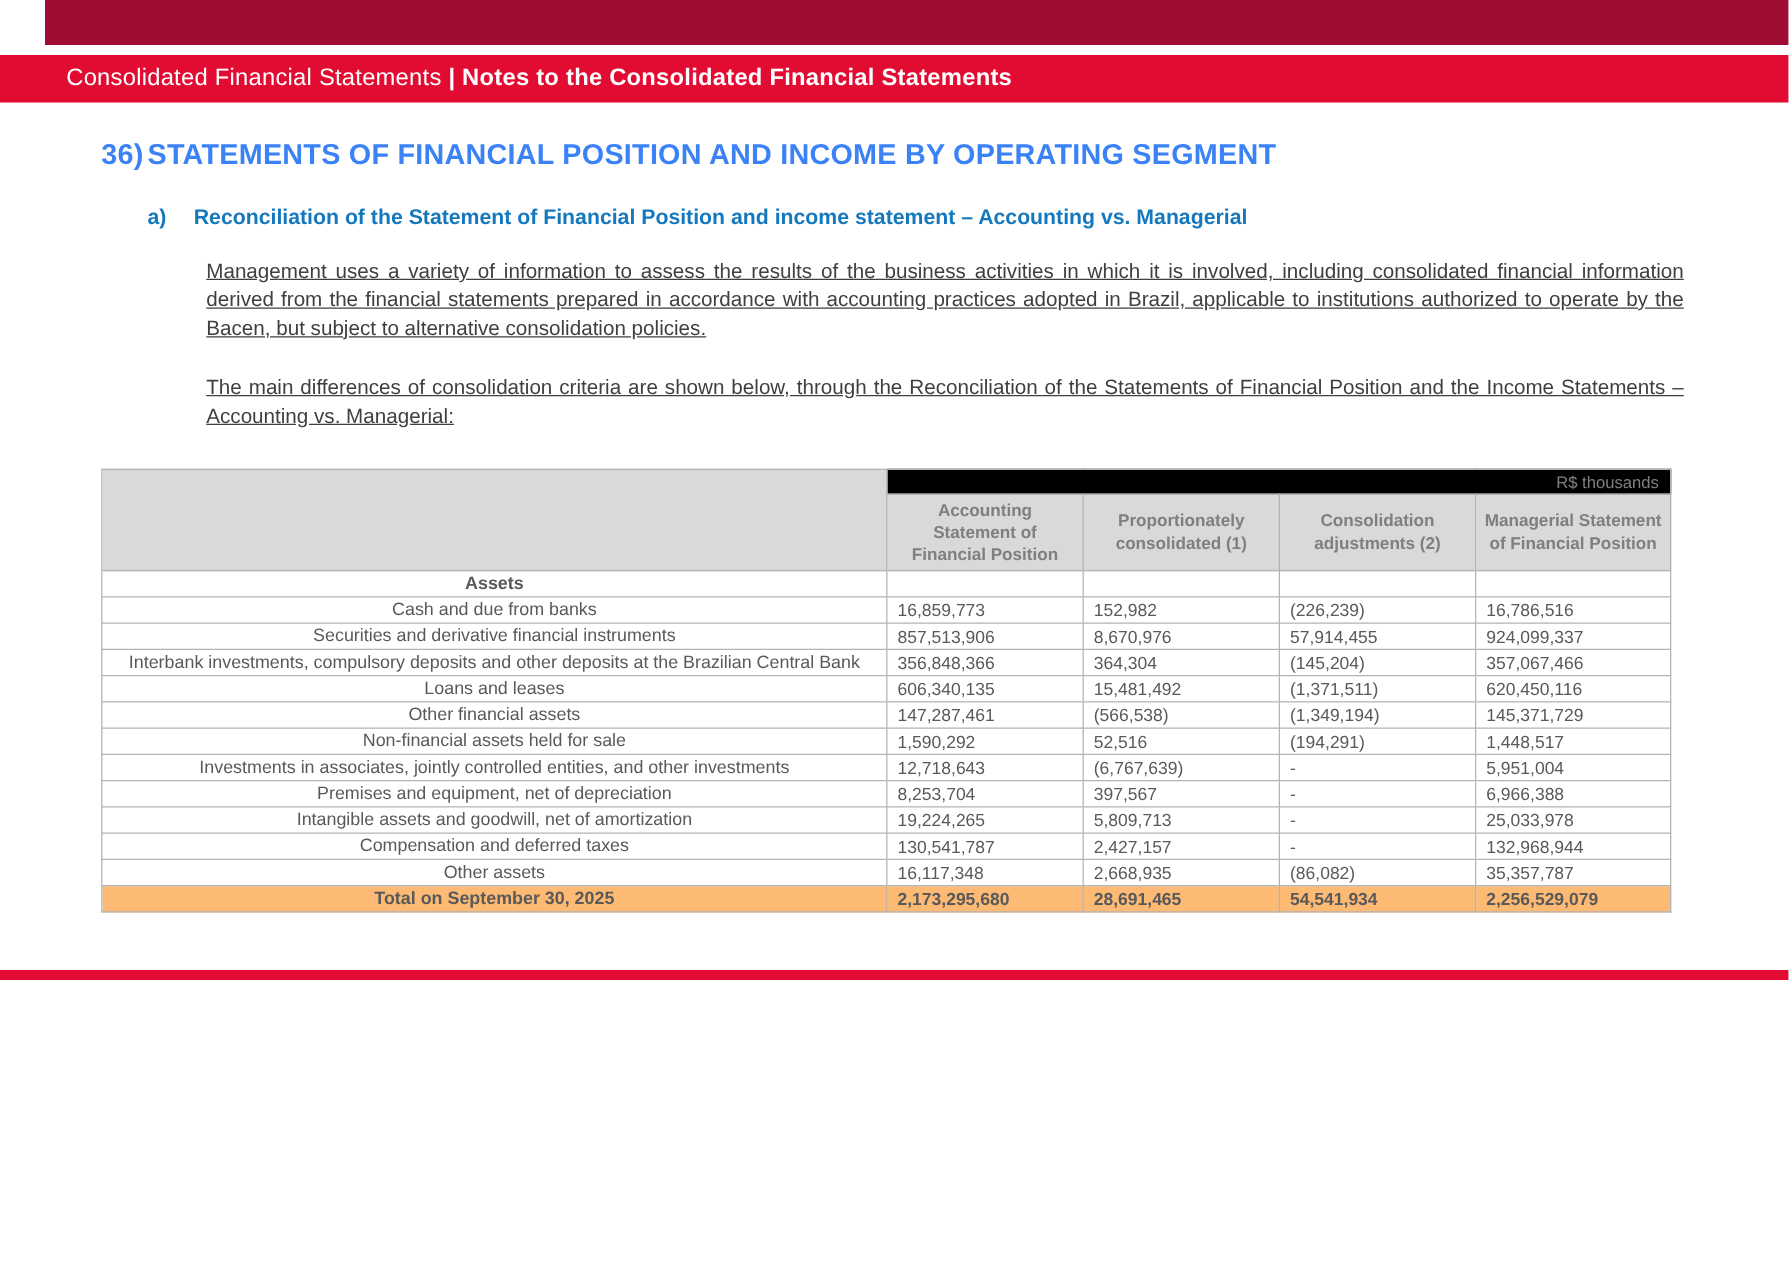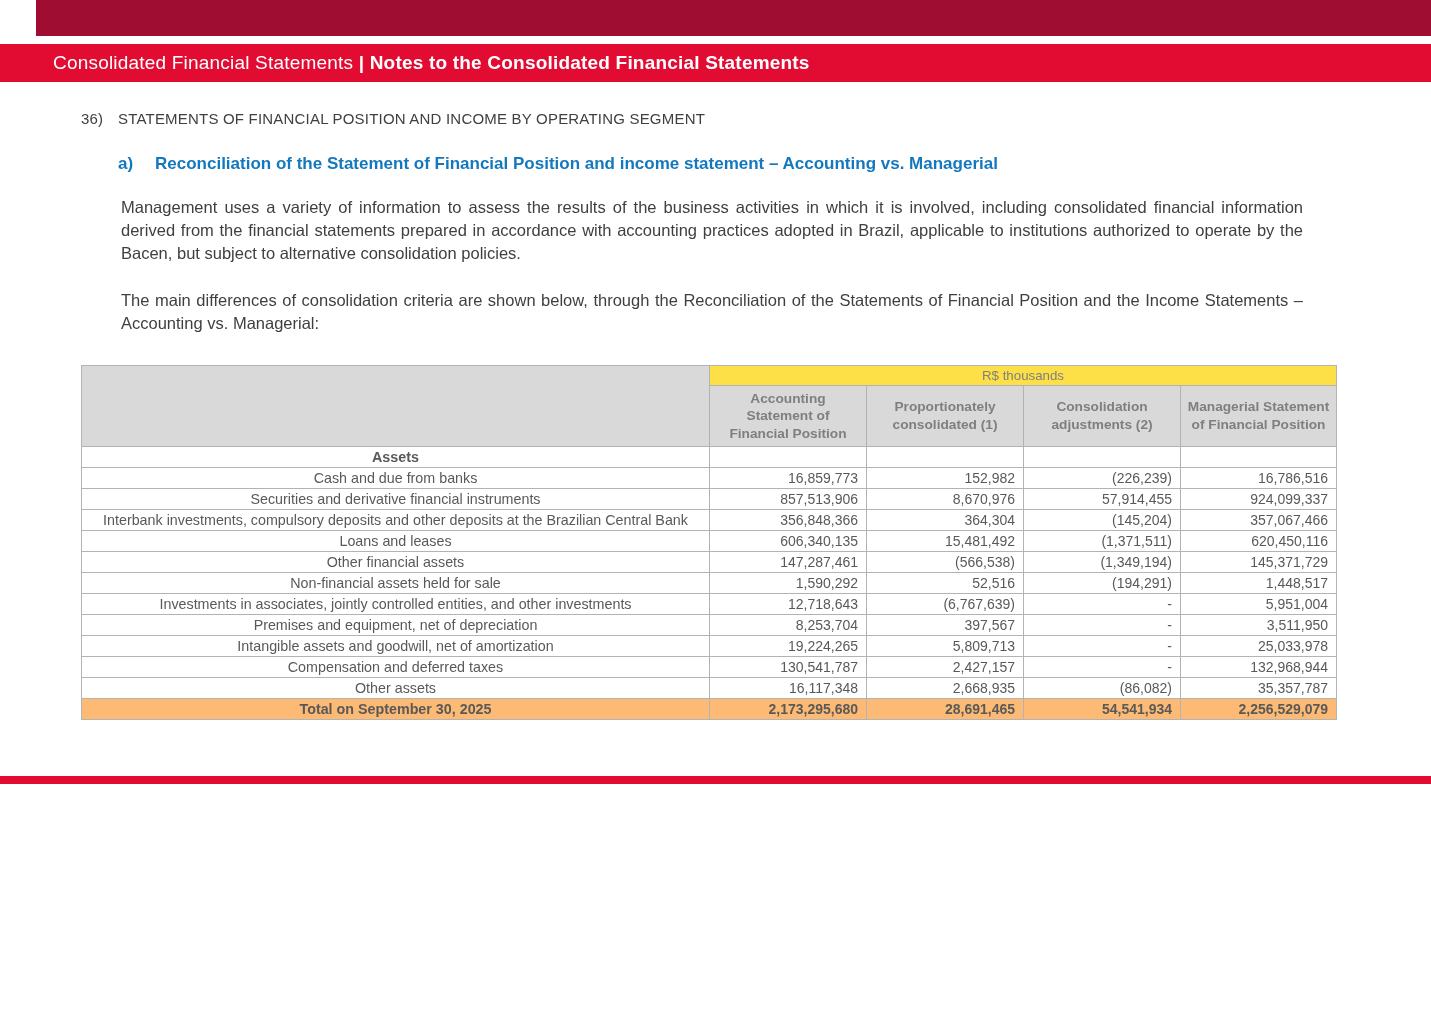--- a/index.html
+++ b/index.html
@@ -21,61 +21,62 @@
     background:#e20c33; color:#ffffff;
     display:flex; align-items:center; padding-left:53px;
     font-size:19px; letter-spacing:0.2px; white-space:pre;
   }
   .header-band .bold { font-weight:bold;text-align:right; }
 
   
   .content { position:absolute; top:110px; left:81px; width:1256px; }
 
   .section-heading {
-    display:flex; color:#404040; font-weight:normal; font-size:15px;
+    display:flex; color:#3b82f6; font-weight:bold; font-size:23px;
     letter-spacing:0.2px;
   }
   .section-heading .num { width:37px; flex:0 0 37px; }
 
   .subsection-heading {
     display:flex; margin-top:27px; margin-left:37px;
     color:#1478be; font-weight:bold; font-size:17px;
   }
   .subsection-heading .letter { width:37px; flex:0 0 37px; }
 
   .paragraph {
-    margin-left:40px; margin-top:22px; width:1182px;
+    margin-left:84px; margin-top:22px; width:1182px;
     color:#3f3f3f; font-size:16.5px; line-height:1.39;
     text-align:justify;
+    text-decoration:underline;
   }
   .paragraph + .paragraph { margin-top:24px; }
 
   
   .table-wrap { margin-top:30px; }
   table.fin-table {
     width:1255px; table-layout:fixed; border-collapse:collapse;
     color:#595959; font-size:14px;
   }
   table.fin-table td, table.fin-table th { border:1px solid #b3b3b3; }
 
   td.corner { background:#d9d9d9; border-top:2px solid #8f8f8f; }
   td.unit {
-    background:#fde047; color:#7f7f7f; font-size:13.3px;
-    text-align:center; padding:2px 9px; height:20px;
+    background:#000000; color:#7f7f7f; font-size:13.3px;
+    text-align:right; padding:2px 9px; height:20px;
     border-top:2px solid #8f8f8f; border-bottom:2px solid #ffffff;
   }
   th.colhead {
     background:#d9d9d9; color:#7f7f7f; font-weight:bold;
     font-size:13.7px; line-height:1.28; text-align:center;
     vertical-align:middle; padding:4px 6px; height:54px;
     border-left:2px solid #ffffff;
   }
 
   td.label { text-align:center; padding:2px 8px; height:21px; font-size:14.3px; }
-  td.num   { text-align:right; padding:2px 8px; height:21px; }
+  td.num   { padding:2px 8px; height:21px; }
   tr.group-row td.label { font-weight:bold; }
 
   tfoot td {
     background:#fdba74; font-weight:bold; height:23px;
     border-bottom:2px solid #8f8f8f;
   }
 
   
   .footer {
     position:absolute; left:81px; right:95px; top:938px;
@@ -194,21 +195,21 @@
     <td class="num">12,718,643</td>
     <td class="num">(6,767,639)</td>
     <td class="num">-</td>
     <td class="num">5,951,004</td>
   </tr>
             <tr class="data-row">
     <td class="label">Premises and equipment, net of depreciation</td>
     <td class="num">8,253,704</td>
     <td class="num">397,567</td>
     <td class="num">-</td>
-    <td class="num">3,511,950</td>
+    <td class="num">6,966,388</td>
   </tr>
             <tr class="data-row">
     <td class="label">Intangible assets and goodwill, net of amortization</td>
     <td class="num">19,224,265</td>
     <td class="num">5,809,713</td>
     <td class="num">-</td>
     <td class="num">25,033,978</td>
   </tr>
             <tr class="data-row">
     <td class="label">Compensation and deferred taxes</td>

